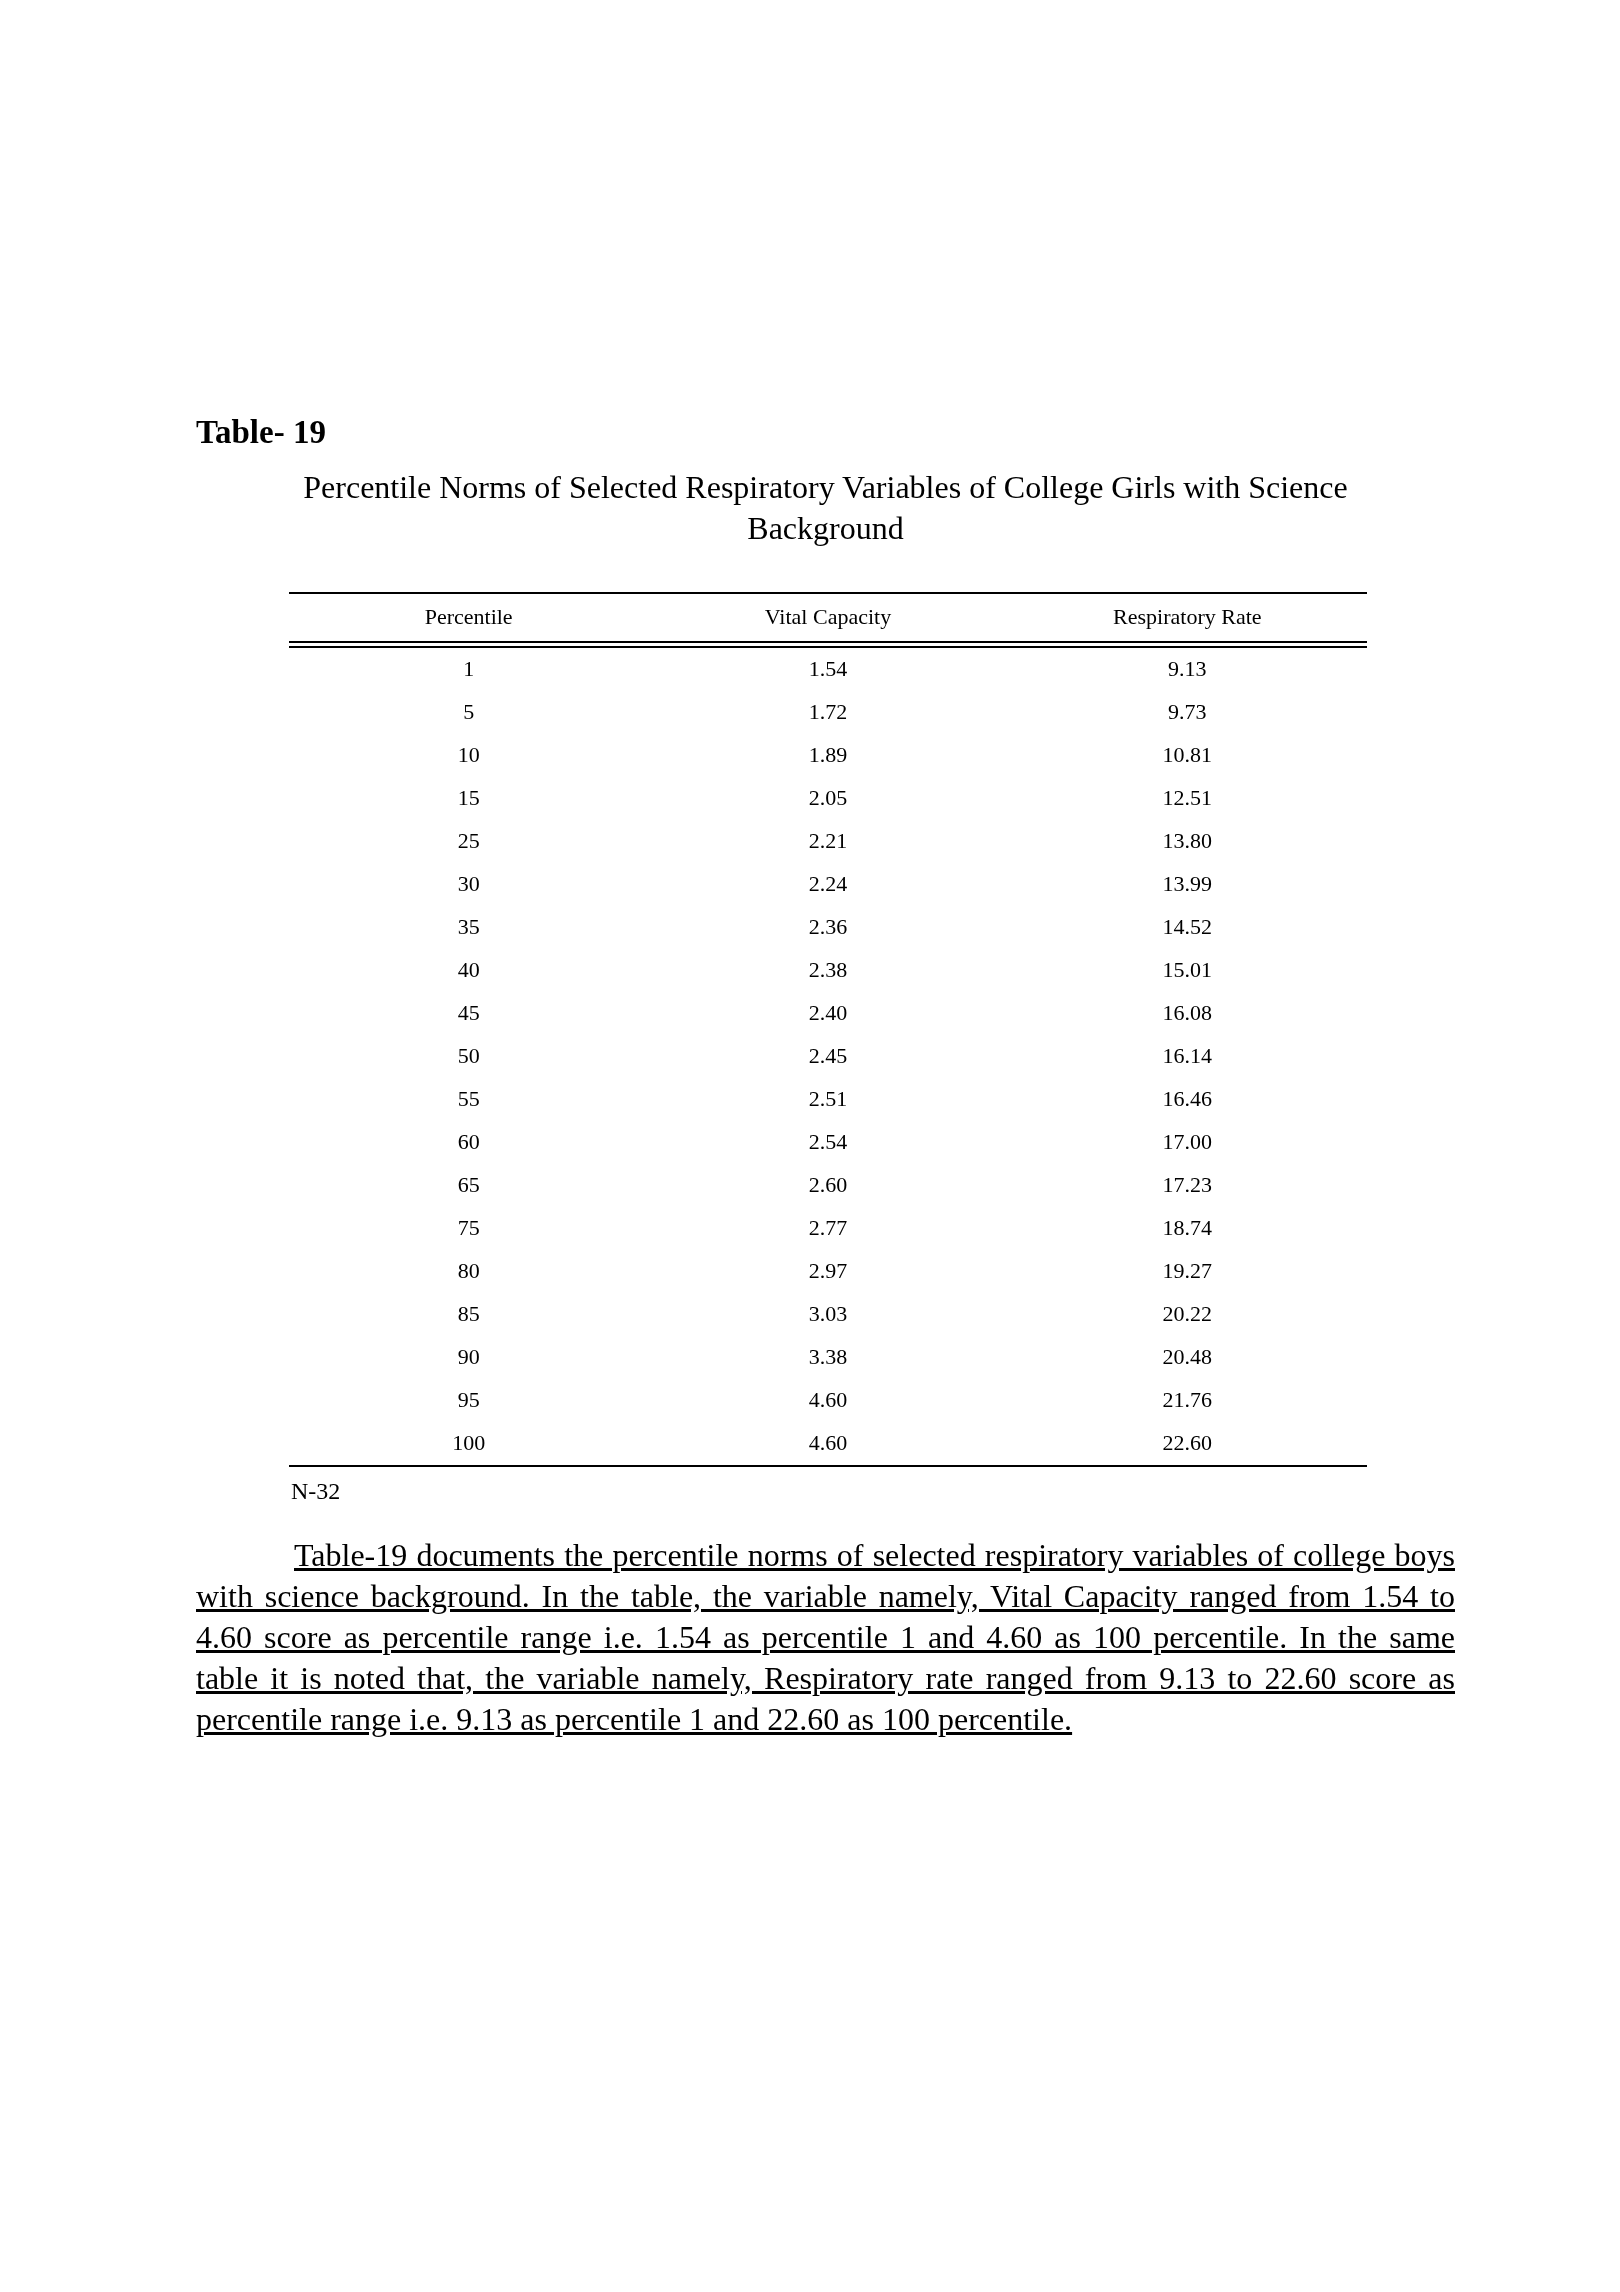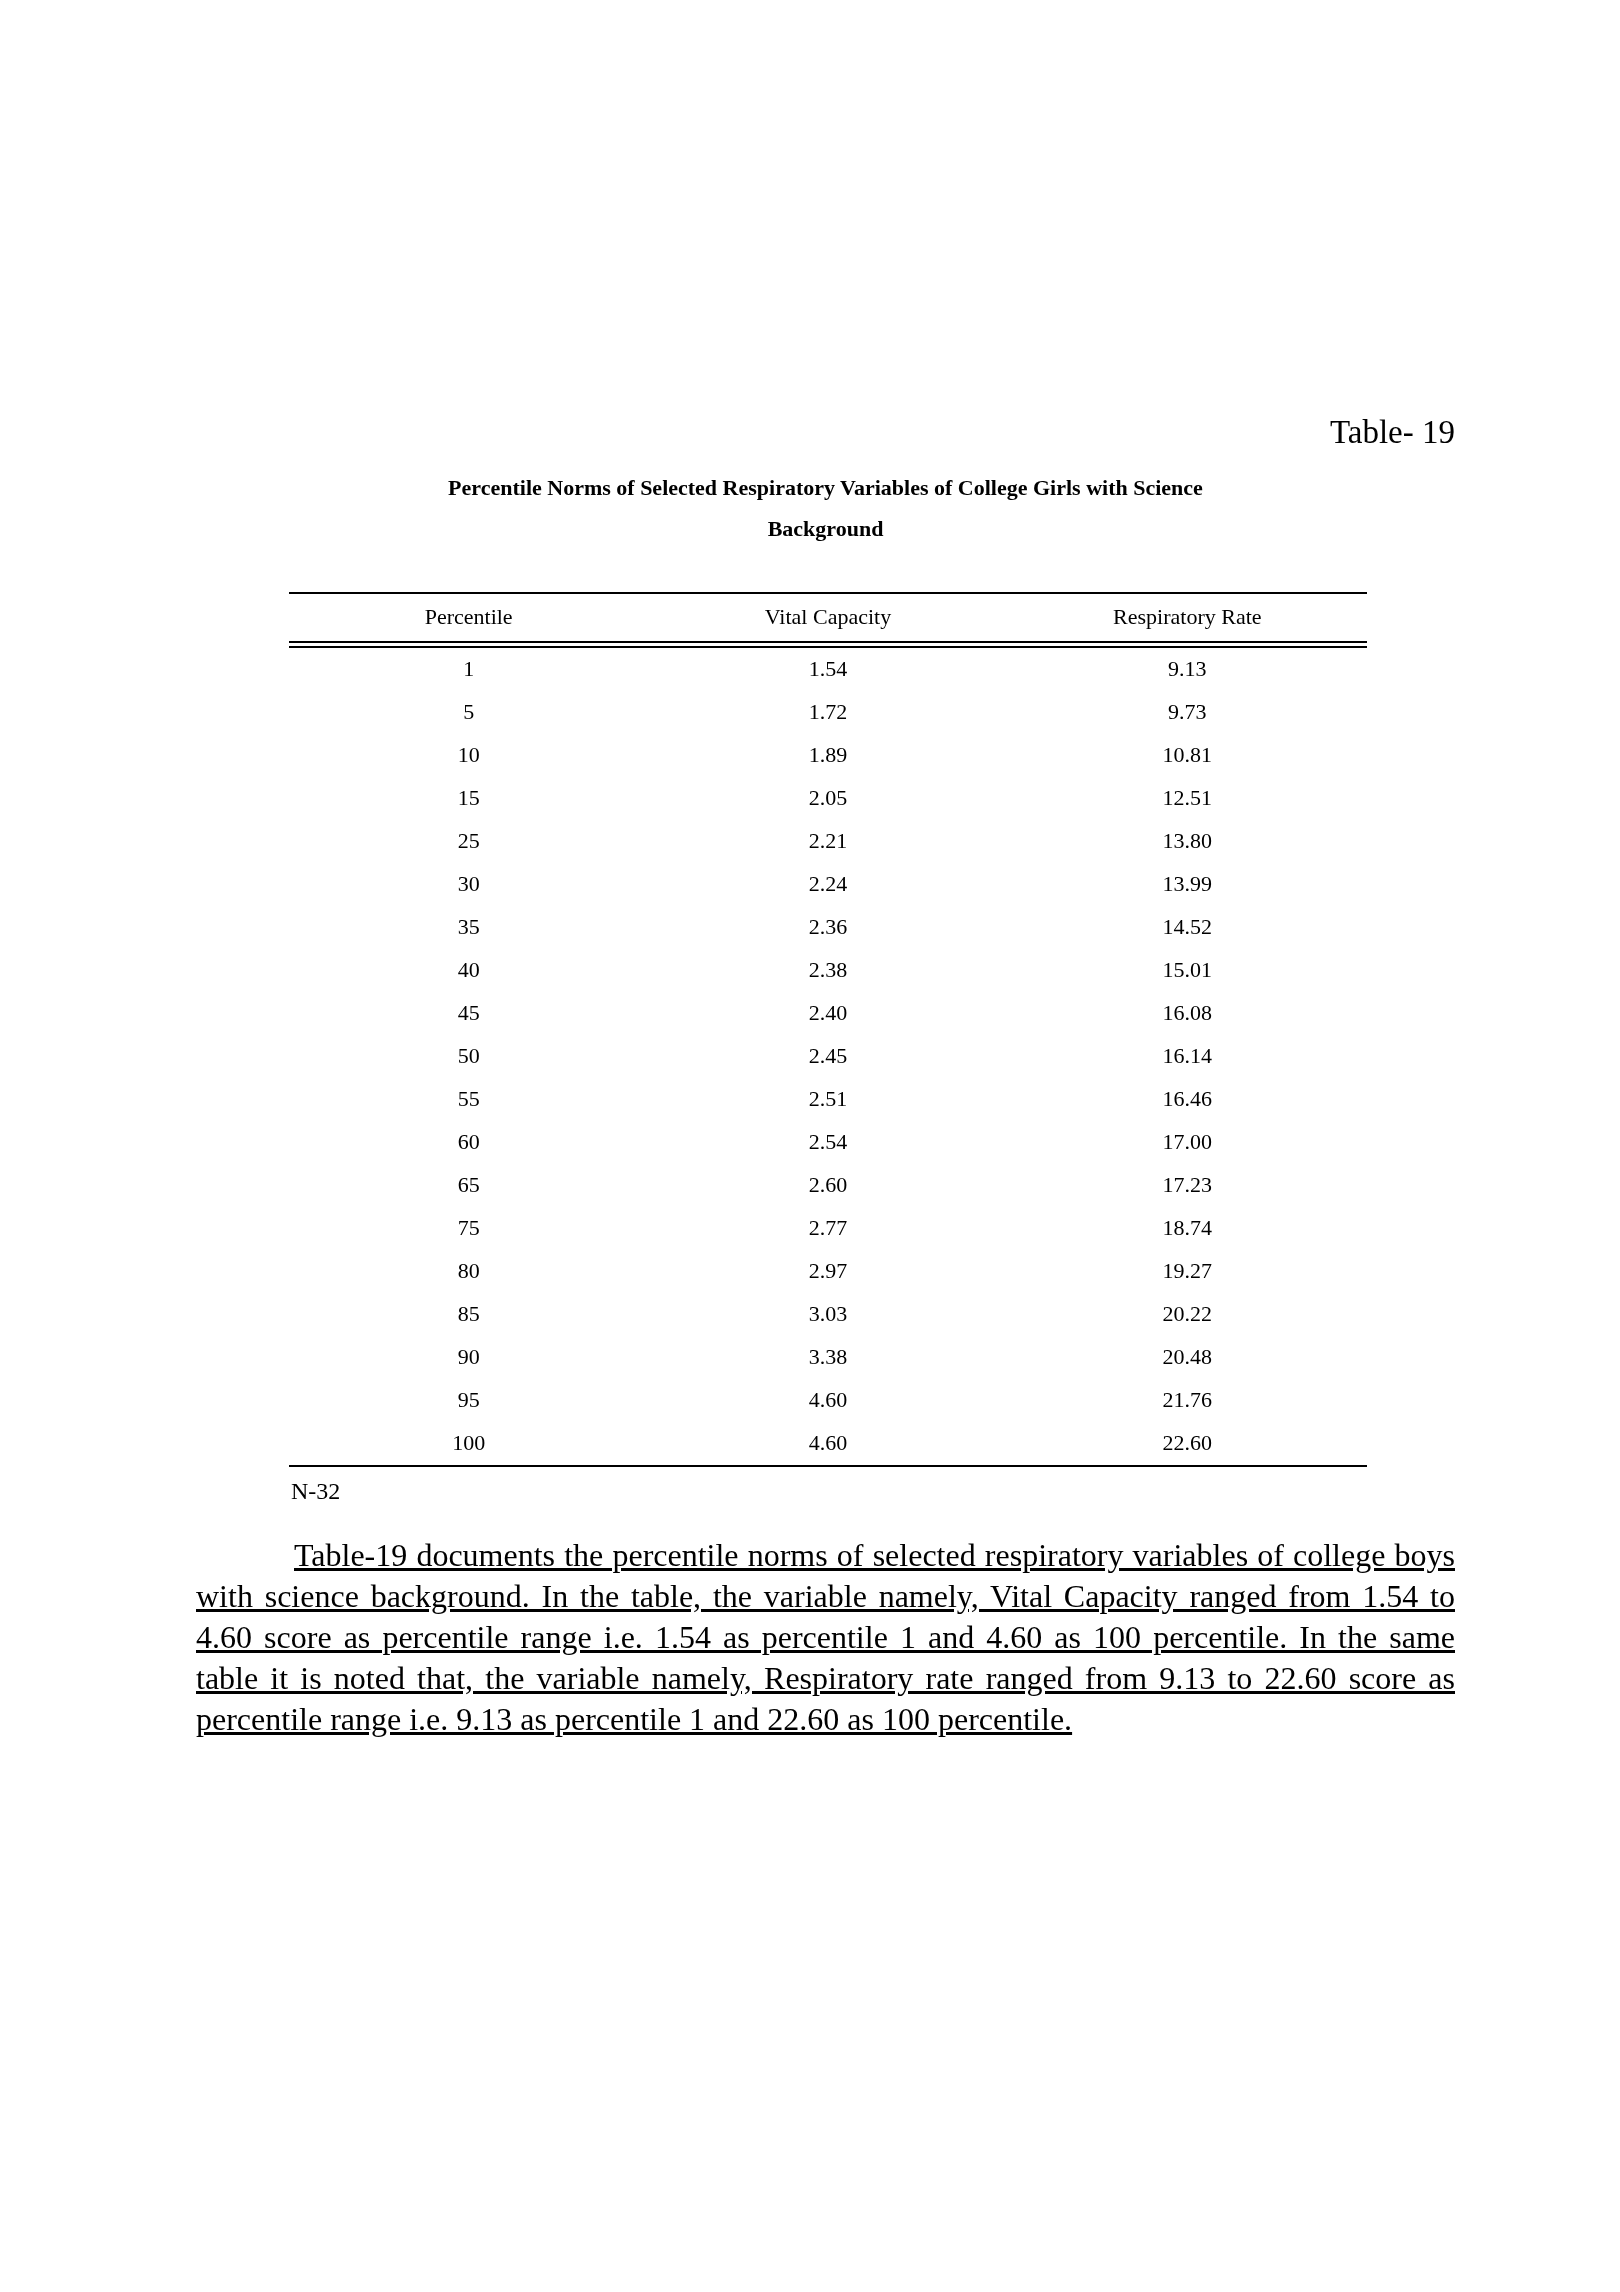--- a/index.html
+++ b/index.html
@@ -15,30 +15,30 @@
     color: #000000;
     font-family: "Liberation Serif", "DejaVu Serif", serif;
     overflow: hidden;
   }
   .content {
     margin-left: 196px;
     margin-right: 165px; 
     padding-top: 412px;
   }
   .doc-title {
-    text-align: right;
-    font-weight: normal;
+    text-align: left;
+    font-weight: bold;
     font-size: 33px;
     line-height: 41px;
   }
   .doc-subtitle {
     margin-top: 13.7px;
     text-align: center;
-    font-weight: bold;
-    font-size: 22px;
+    font-weight: normal;
+    font-size: 32px;
     line-height: 41px;
   }
   .doc-subtitle .line {
     white-space: nowrap;
   }
   .norms-table {
     width: 1078px;
     margin-left: 93px;
     margin-top: 43px;
     font-size: 22px;

